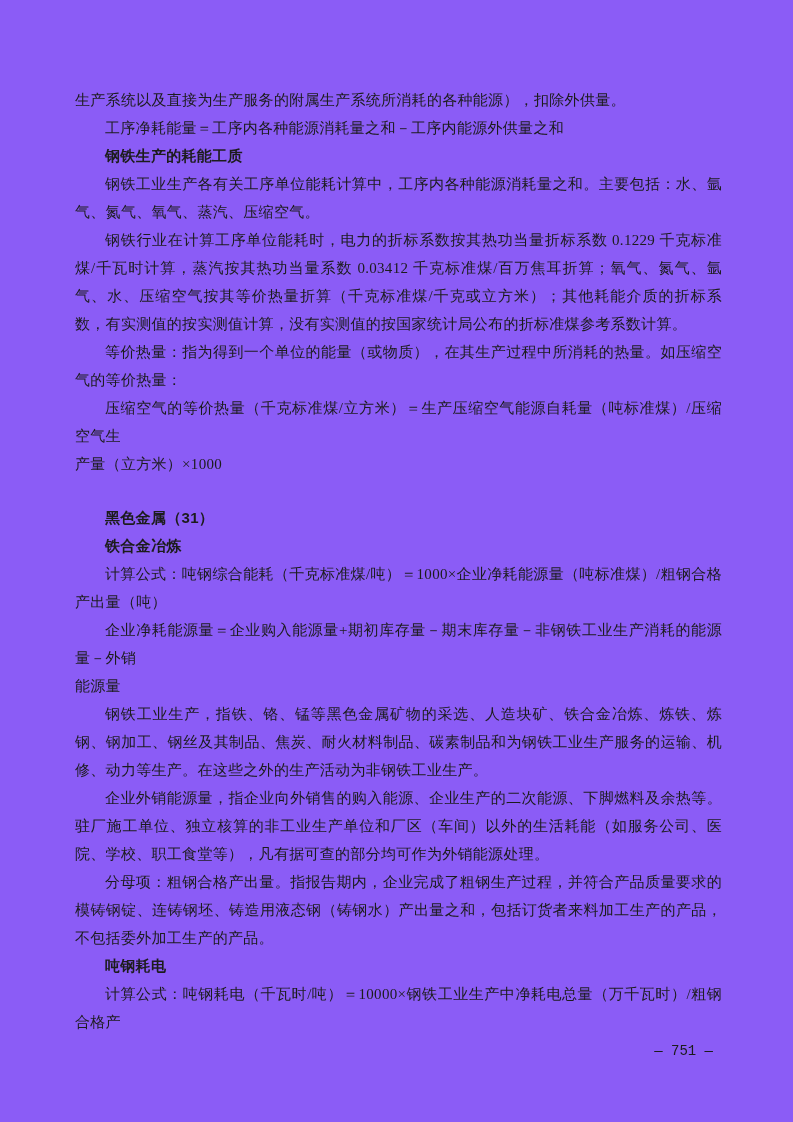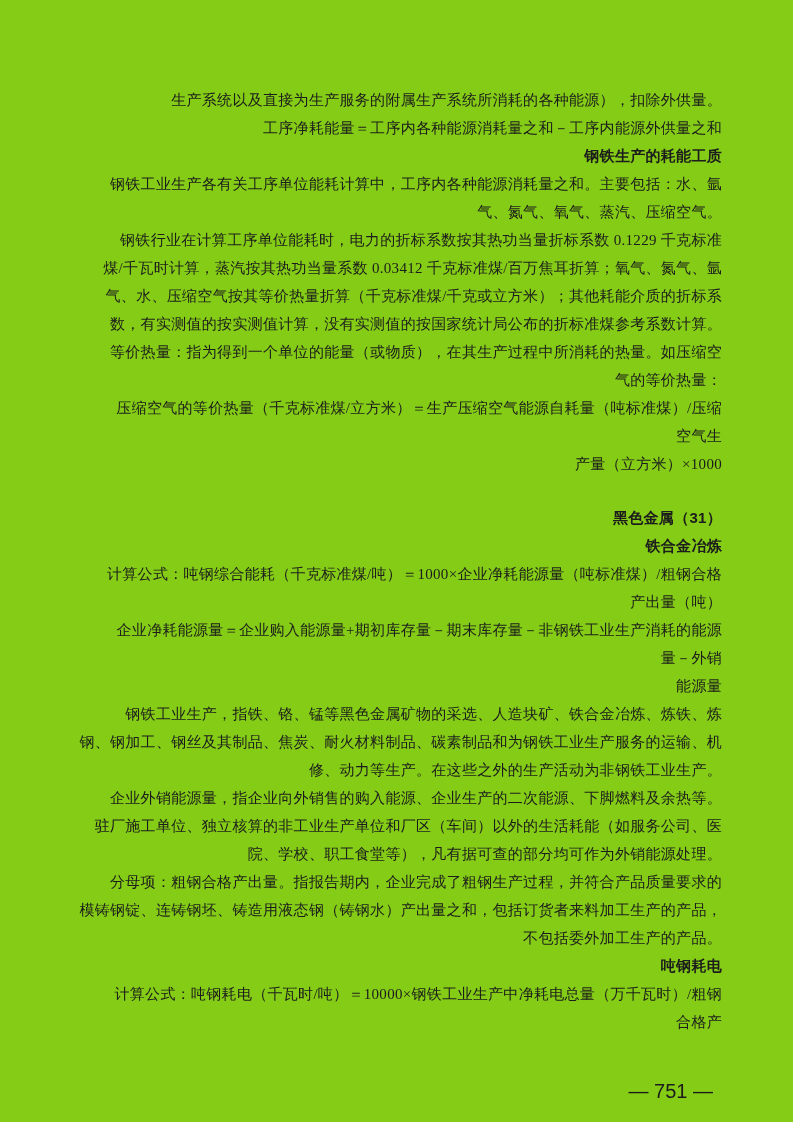--- a/index.html
+++ b/index.html
@@ -4,39 +4,38 @@
 <style>
   html, body {
     margin: 0;
     padding: 0;
     background: #ffffff;
   }
   .page {
     position: relative;
     width: 793px;
     height: 1122px;
-    background: #84cc16;
+    background: #8b5cf6;
     overflow: hidden;
     color: #1c1c1c;
   }
   .content {
     position: absolute;
     left: 75px;
     top: 86px;
     width: 647px;
     font-family: "Liberation Serif", "DejaVu Serif", serif;
     font-size: 15px;
     line-height: 28px;
     text-align: justify;
     letter-spacing: 0.3px;
   }
   .content p {
     margin: 0;
     padding: 0;
-    text-align: right;
   }
   .para {
     text-indent: 2em;
   }
   .para-cont {
     text-indent: 0;
   }
   .heading {
     text-indent: 2em;
     font-family: "Liberation Sans", "DejaVu Sans", sans-serif;
@@ -54,24 +53,24 @@
     padding-left: 245px;
     text-align: left;
   }
   .formula-cont-hang {
     text-indent: 0;
     padding-left: 138px;
     text-align: left;
   }
   .footer {
     position: absolute;
-    top: 1080px;
+    top: 1040px;
     right: 80px;
-    font-family: Liberation Sans, sans-serif;
-    font-size: 20px;
+    font-family: Liberation Mono, monospace;
+    font-size: 14px;
     line-height: 22px;
     color: #1c1c1c;
   }
 </style>
 </head>
 <body>
 
 <div class="page">
   <div class="content">
     <p class="para-cont">生产系统以及直接为生产服务的附属生产系统所消耗的各种能源），扣除外供量。</p>

